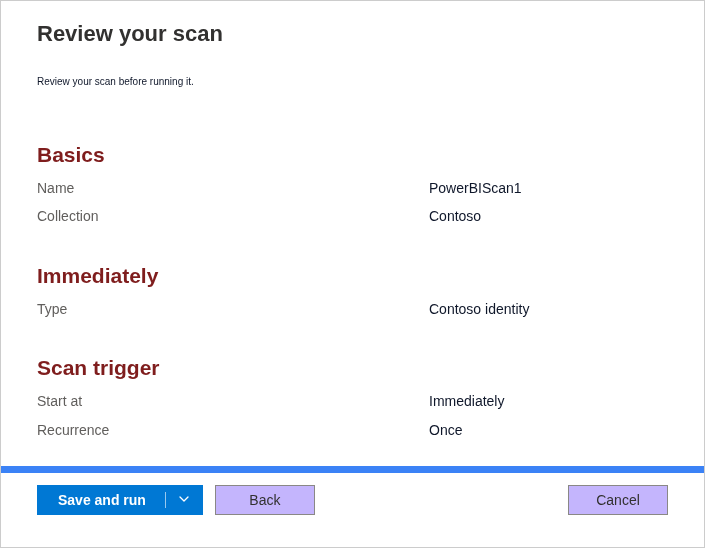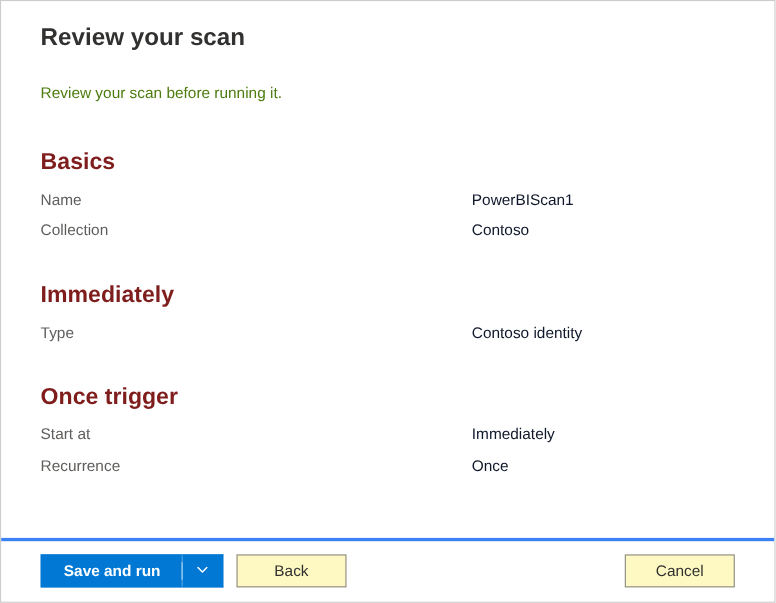--- a/index.html
+++ b/index.html
@@ -21,23 +21,23 @@
       padding: 20px 36px 20px 36px;
       overflow: auto;
     }
     .page-title {
       font-size: 22px;
       font-weight: 600;
       color: #323130;
       margin-bottom: 29px;
     }
     .page-subtitle {
-      font-size: 14px;
-      color: #4d7c0f;
-      margin-bottom: 44px;
+      font-size: 10px;
+      color: #0f172a;
+      margin-bottom: 56px;
     }
     .section {
       margin-bottom: 36px;
     }
     .section-heading {
       font-size: 21px;
       font-weight: 600;
       color: #7f1d1d;
       margin-bottom: 10px;
     }
@@ -50,35 +50,35 @@
     }
     .field-label {
       width: 352px;
       color: #605e5c;
     }
     .field-value {
       flex: 1;
       color: #0f172a;
     }
     .footer {
-      border-top: 3px solid #3b82f6;
-      padding: 12px 36px 13px 36px;
+      border-top: 7px solid #3b82f6;
+      padding: 12px 36px 32px 36px;
       display: flex;
       align-items: center;
       gap: 12px;
     }
     .footer-spacer {
       flex: 1;
     }
     .btn {
       font-family: inherit;
       font-size: 14px;
       padding: 6px 22px;
       border: 1px solid #8a8886;
-      background: #fef9c3;
+      background: #c4b5fd;
       color: #323130;
       cursor: pointer;
       min-width: 100px;
     }
     .split-btn {
       display: flex;
       align-items: stretch;
     }
     .split-btn-main {
       font-family: inherit;
@@ -145,21 +145,21 @@
 
   <div class="section">
     <div class="section-heading">Immediately</div>
     <div class="field-row">
       <div class="field-label">Type</div>
       <div class="field-value">Contoso identity</div>
     </div>
   </div>
 
   <div class="section">
-    <div class="section-heading">Once trigger</div>
+    <div class="section-heading">Scan trigger</div>
     <div class="field-row">
       <div class="field-label">Start at</div>
       <div class="field-value">Immediately</div>
     </div>
     <div class="field-row">
       <div class="field-label">Recurrence</div>
       <div class="field-value">Once</div>
     </div>
   </div>
 </div>

